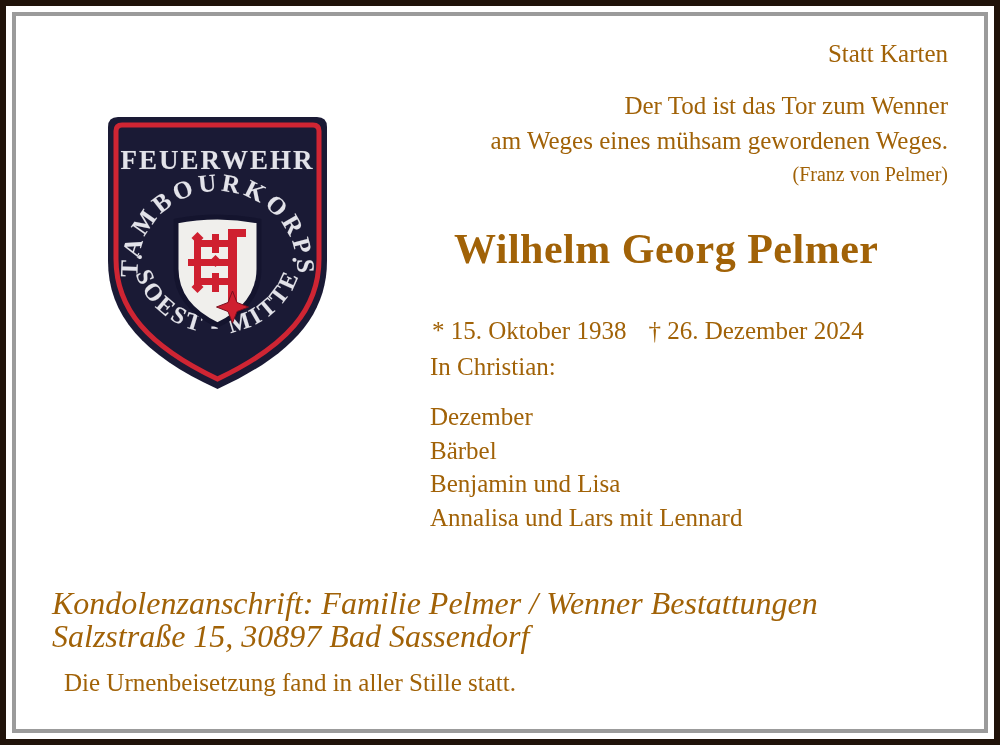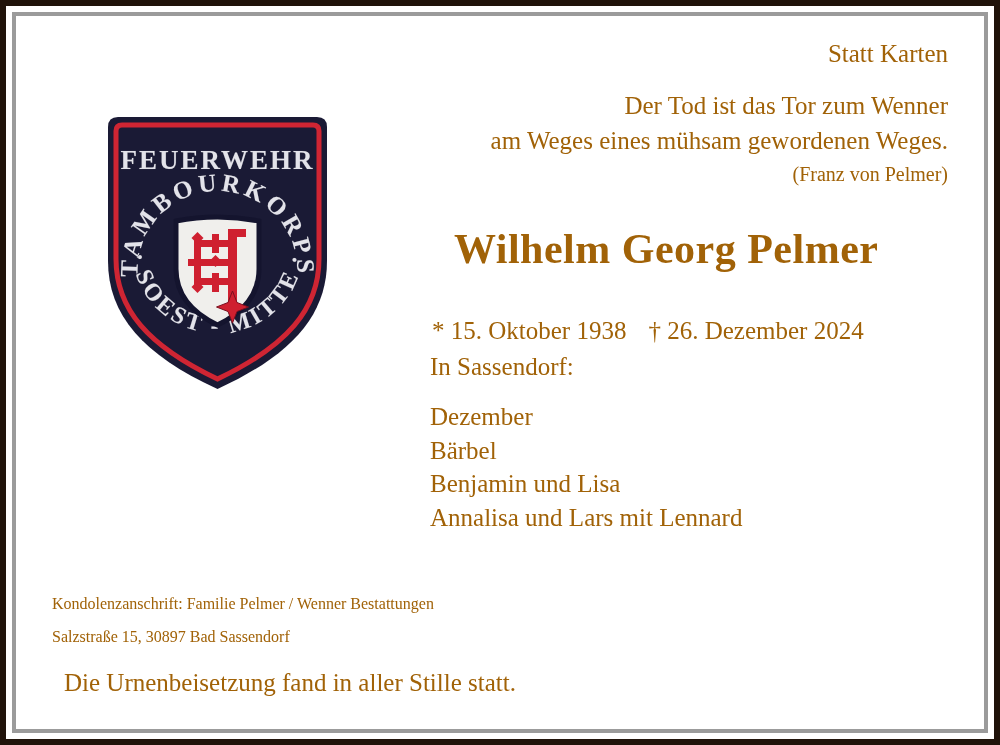--- a/index.html
+++ b/index.html
@@ -58,21 +58,21 @@
   .memorial-label {
     left: 430px; top: 351px;
     font-size: 25px; line-height: 32px;
   }
   .mourners {
     left: 430px; top: 400px;
     font-size: 25px; line-height: 33.5px;
   }
   .condolence-block {
     left: 52px; top: 587px;
-    font-size: 16px; line-height: 33px;
+    font-size: 32px; line-height: 33px; font-style: italic;
   }
   .burial-note {
     left: 52px; top: 667px;
     font-size: 25px; line-height: 32px; margin-left: 12px;
   }
 </style>
 </head>
 <body>
 
 <div class="page">
@@ -132,21 +132,21 @@
       </g>
     </svg>
   </div>
 
   <div class="abs txt deceased-name">Wilhelm Georg Pelmer</div>
 
   <div class="abs txt dates-line">
     <span>* 15. Oktober 1938</span><span class="gap"></span><span>† 26. Dezember 2024</span>
   </div>
 
-  <div class="abs txt memorial-label">In Sassendorf:</div>
+  <div class="abs txt memorial-label">In Christian:</div>
 
   <div class="abs mourners">
     <div class="txt">Dezember</div>
     <div class="txt">Bärbel</div>
     <div class="txt">Benjamin und Lisa</div>
     <div class="txt">Annalisa und Lars mit Lennard</div>
   </div>
 
   <div class="abs condolence-block">
     <div class="txt">Kondolenzanschrift: Familie Pelmer / Wenner Bestattungen</div>

